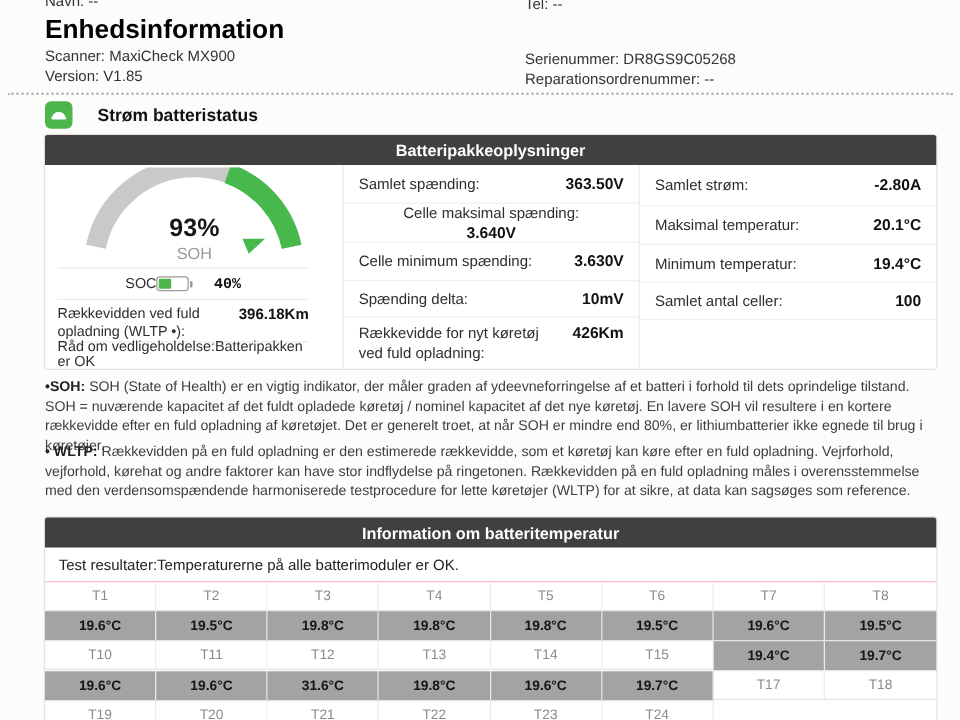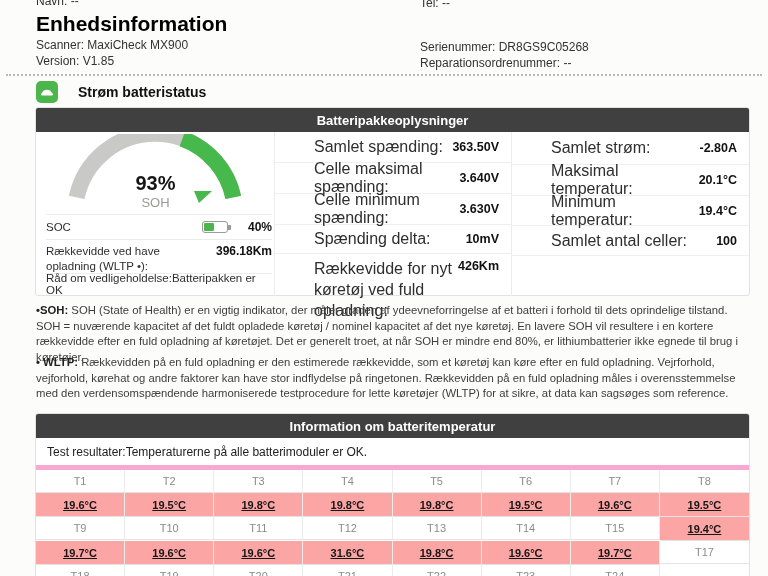--- a/index.html
+++ b/index.html
@@ -32,55 +32,55 @@
   #pack-body { position:relative; display:flex; height:164px; }
   .col { position:relative; height:100%; }
   #col-gauge { width:239px; border-right:1px solid #ececea; }
   #col-mid   { width:237px; border-right:1px solid #ececea; }
   #col-right { width:237px; }
 
   
   #gauge-svg { position:absolute; left:4px; top:2px; }
   #soh-value { position:absolute; left:0; top:40px; width:239px; text-align:center; font-size:20px; font-weight:bold; color:#161616; }
   #soh-label { position:absolute; left:0; top:63px; width:239px; text-align:center; font-size:13px; color:#9a9a98; }
-  .lrow { position:absolute; left:10px; right:2px; display:flex; justify-content:space-between; align-items:center; }
+  .lrow { position:absolute; left:10px; right:27px; display:flex; justify-content:center; align-items:center; }
   .lrow-border { border-top:1px solid #ececea; }
   #soc-row   { top:82px;  height:24px; padding-top:1px;}
   #range-row { top:107px; height:34px; align-items:flex-start; padding-top:4px; }
   #advice-row{ top:141px; height:20px; }
   .lbl { font-size:11.5px; color:#2e2e2e; }
   .val { font-size:12px; font-weight:bold; color:#111; white-space:nowrap; }
-  #soc-right { display:flex; align-items:center; gap:20px; }
+  #soc-right { display:flex; align-items:center; gap:20px;font-family:Liberation Mono, monospace; }
   #battery-icon { position:relative; width:26px; height:12px; border:1.5px solid #9a9a98; border-radius:3px; }
   #battery-fill { position:absolute; left:1px; top:1px; bottom:1px; width:40%; background:#4cb64c; border-radius:1px; }
   #battery-nub  { position:absolute; right:-4px; top:3px; width:2.5px; height:5px; background:#9a9a98; border-radius:0 1px 1px 0; }
 
   
   .kv { display:flex; justify-content:space-between; align-items:center; padding:0 12px;
         border-bottom:1px solid #efefed; }
-  .kv .lbl { font-size:16px;margin-left:27px; }
+  .kv .lbl { font-size:12px; }
   .kv .val { font-size:12.5px; }
   .kv.tall { align-items:flex-start; padding-top:5px; border-bottom:none; }
   .kv .lbl.wrap { width:150px; line-height:1.3; }
 
   
   .note { position:absolute; left:36px; width:712px; font-size:11.3px; color:#3d3d3b; line-height:1.38; text-align:left; }
   #note-soh  { top:303px; }
   #note-wltp { top:355px; }
   .note b { color:#222; }
 
   
   #card-temp { top:413px; height:200px; }
-  #test-result { padding:7px 11px 6px 11px; font-size:12px; color:#222; border-bottom:5px solid #f9a8d4; }
+  #test-result { padding:7px 11px 6px 11px; font-size:12px; color:#222; border-bottom:1px solid #f9a8d4; }
   #temperature-table { display:grid; grid-template-columns:repeat(8,1fr); }
   .tcell { height:23px; display:flex; align-items:center; justify-content:center;
            font-size:11px; border-right:1px solid #ebebe9; border-bottom:1px solid #e4e4e2; }
   .tcell:nth-child(8n) { border-right:none; }
   .thead { color:#8b8b89; background:#fff; }
-  .tval  { background:#fca5a5; font-weight:bold; color:#161616; height:24px;text-decoration:underline; }
+  .tval  { background:#a3a3a3; font-weight:bold; color:#161616; height:24px; }
 </style>
 </head>
 <body>
 
 <div id="page">
 
   <div class="hdr-line" id="navn">Navn: --</div>
   <div class="hdr-line" id="tel">Tel: --</div>
   <div id="device-title">Enhedsinformation</div>
   <div class="hdr-line" id="scanner">Scanner: MaxiCheck MX900</div>
@@ -117,35 +117,35 @@
           <span id="soc-right">
             <span id="battery-icon">
               <span id="battery-fill"></span>
               <span id="battery-nub"></span>
             </span>
             <span class="val">40%</span>
           </span>
         </div>
 
         <div class="lrow lrow-border" id="range-row">
-          <span class="lbl" style="width:150px; line-height:1.3;">Rækkevidde ved have opladning (WLTP •):</span>
+          <span class="lbl" style="width:150px; line-height:1.3;">Rækkevidden ved fuld opladning (WLTP •):</span>
           <span class="val">396.18Km</span>
         </div>
 
         <div class="lrow lrow-border" id="advice-row">
           <span class="lbl">Råd om vedligeholdelse:Batteripakken er OK</span>
         </div>
       </div>
 
       <div class="col" id="col-mid">
         <div class="kv" style="height:31px;">
           <span class="lbl">Samlet spænding:</span>
           <span class="val">363.50V</span>
         </div>
-        <div class="kv" style="height:31px;">
+        <div class="kv" style="height:31px;flex-direction:column;">
           <span class="lbl">Celle maksimal spænding:</span>
           <span class="val">3.640V</span>
         </div>
         <div class="kv" style="height:31px;justify-content:space-between;">
           <span class="lbl">Celle minimum spænding:</span>
           <span class="val">3.630V</span>
         </div>
         <div class="kv" style="height:29px;">
           <span class="lbl">Spænding delta:</span>
           <span class="val">10mV</span>
@@ -194,21 +194,20 @@
         <div class="tcell thead">T7</div>
         <div class="tcell thead">T8</div>
         <div class="tcell tval">19.6°C</div>
         <div class="tcell tval">19.5°C</div>
         <div class="tcell tval">19.8°C</div>
         <div class="tcell tval">19.8°C</div>
         <div class="tcell tval">19.8°C</div>
         <div class="tcell tval">19.5°C</div>
         <div class="tcell tval">19.6°C</div>
         <div class="tcell tval">19.5°C</div>
-        <div class="tcell thead">T9</div>
         <div class="tcell thead">T10</div>
         <div class="tcell thead">T11</div>
         <div class="tcell thead">T12</div>
         <div class="tcell thead">T13</div>
         <div class="tcell thead">T14</div>
         <div class="tcell thead">T15</div>
         <div class="tcell tval">19.4°C</div>
         <div class="tcell tval">19.7°C</div>
         <div class="tcell tval">19.6°C</div>
         <div class="tcell tval">19.6°C</div>

